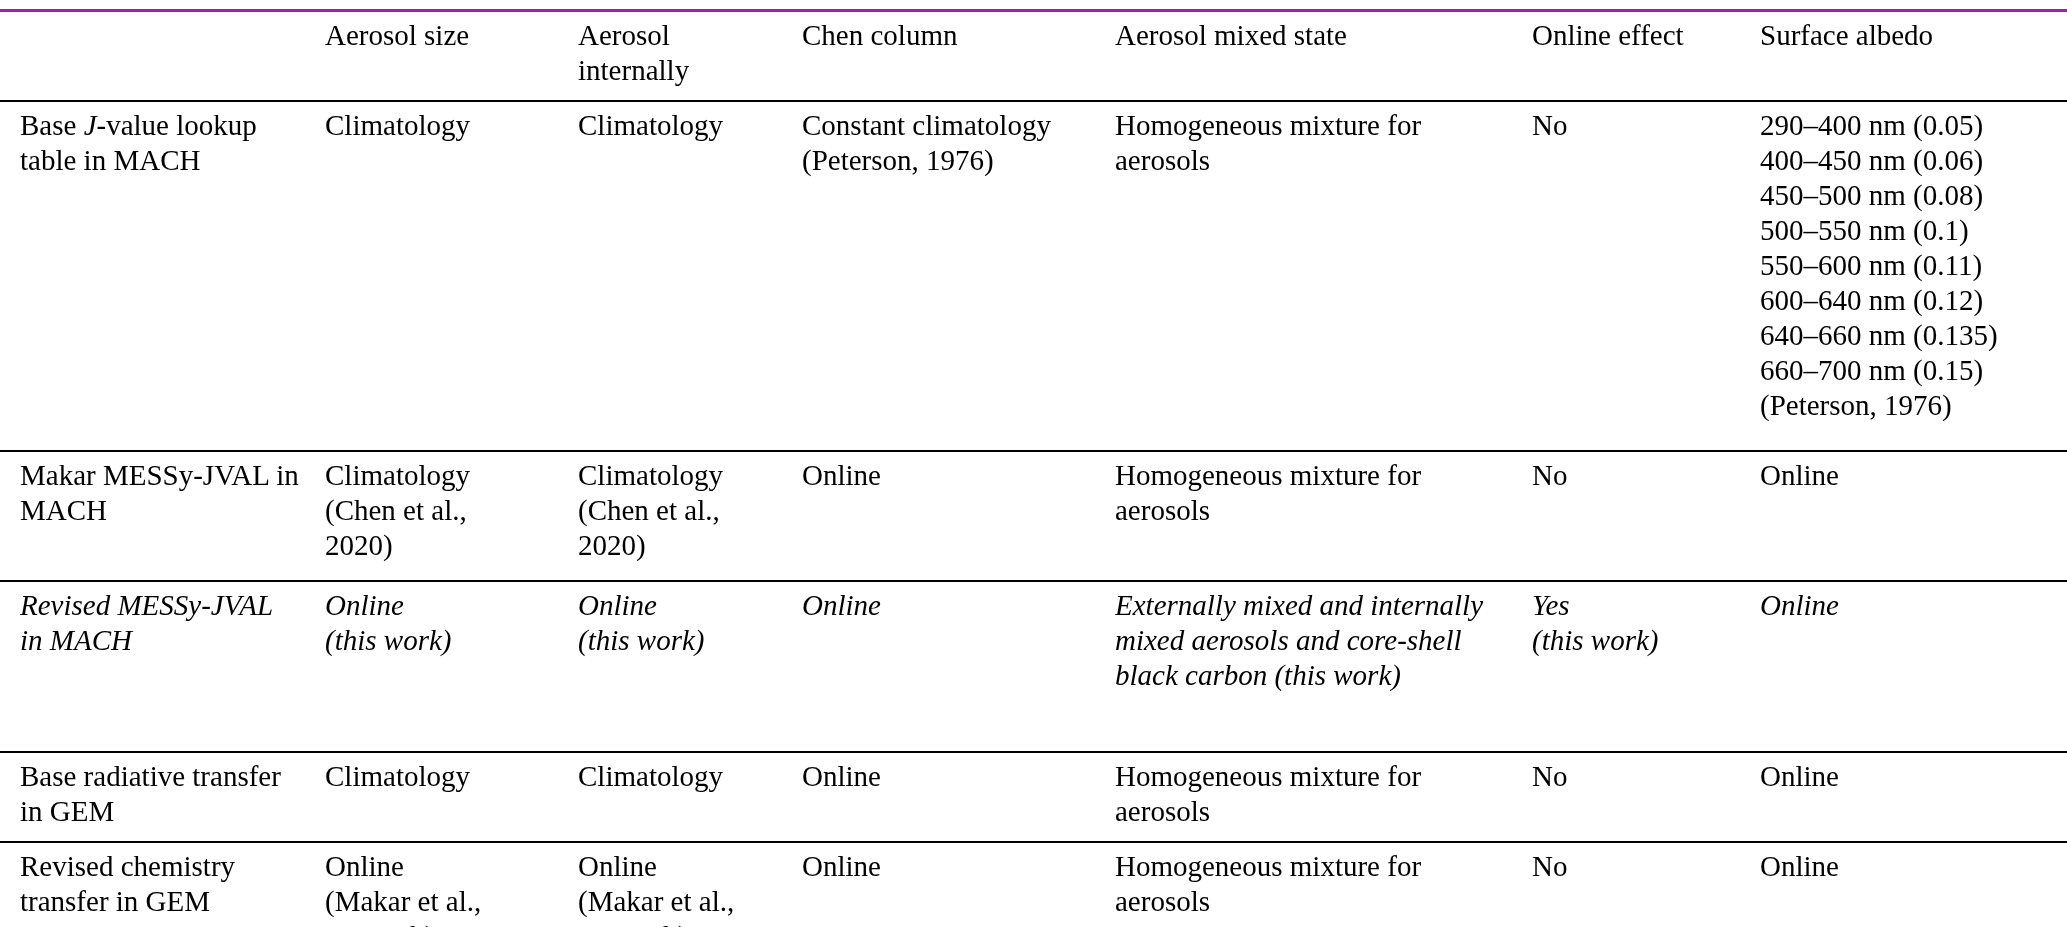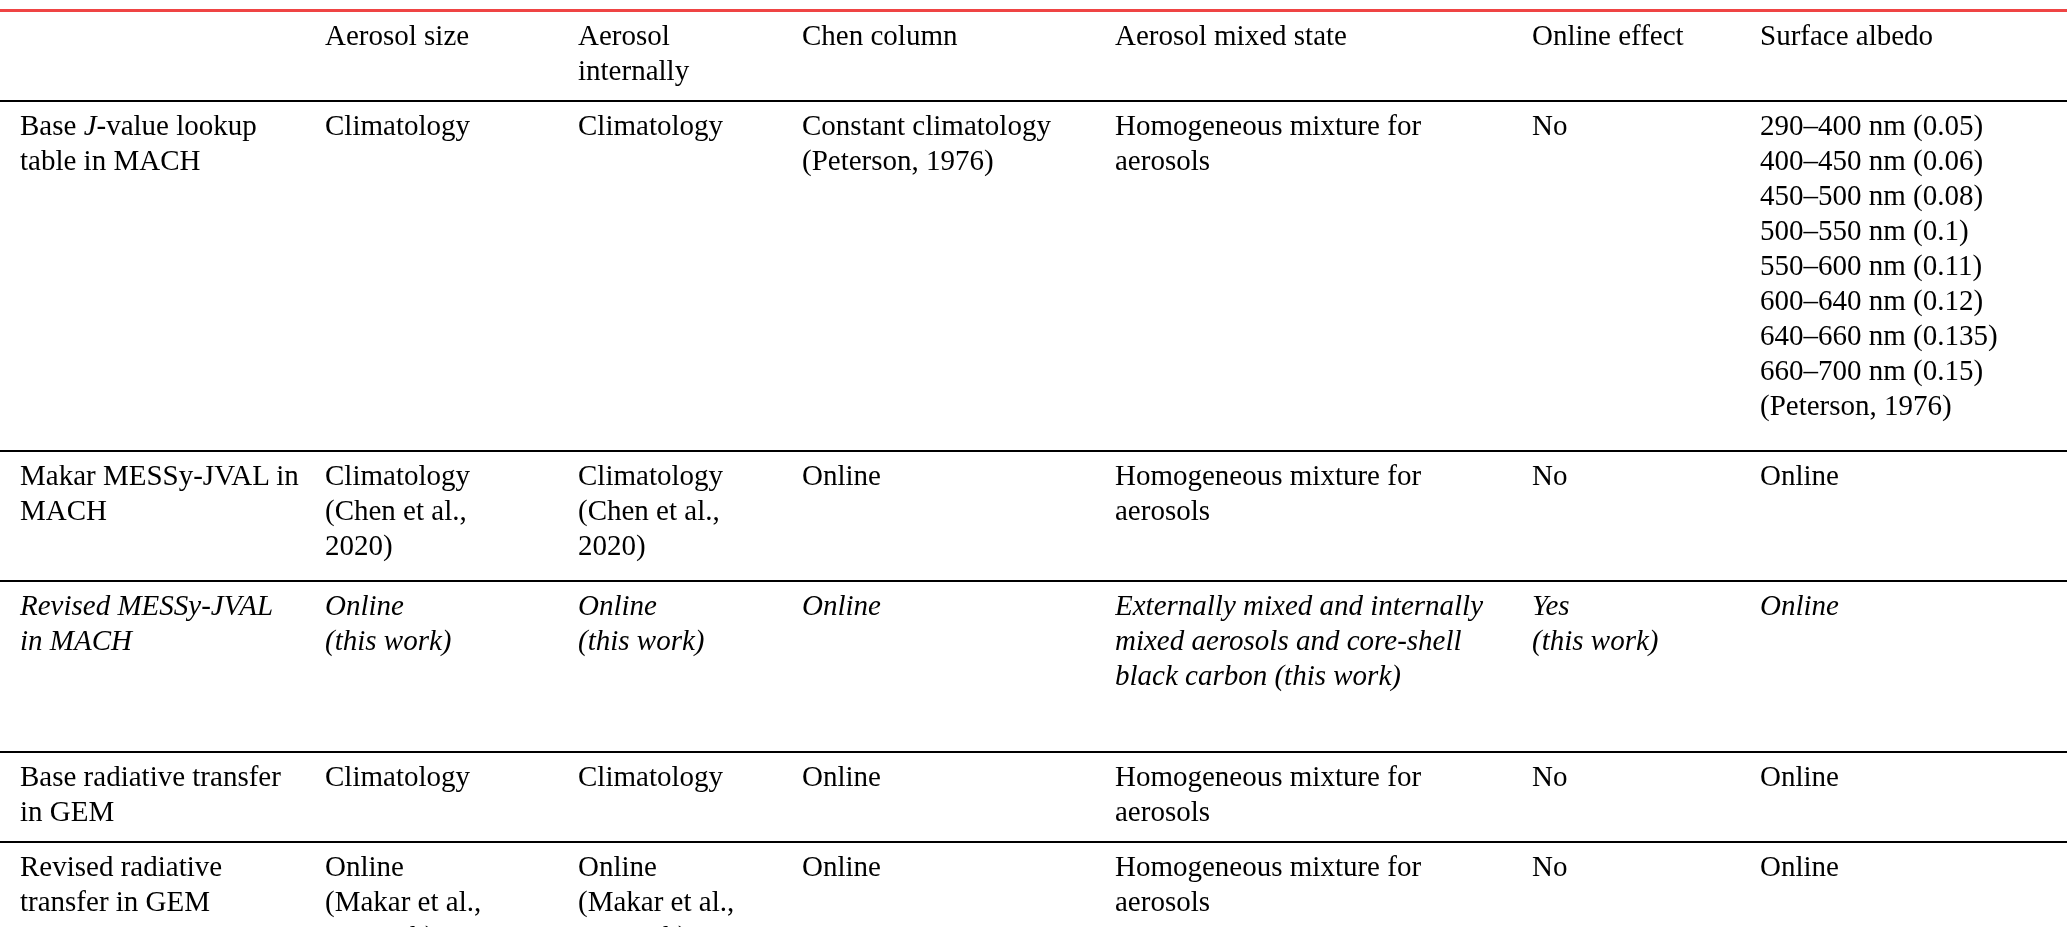--- a/index.html
+++ b/index.html
@@ -36,21 +36,21 @@
     font-weight: normal;
     font-size: 29px;
     line-height: 35px;
     white-space: pre-line;
     padding: 6px 12px 12px 0;
     overflow: hidden;
   }
   table.cmp .rowlabel { padding-left: 20px; }
 
   thead tr {
-    border-top: 3px solid #ef4444;
+    border-top: 3px solid #a21caf;
     border-bottom: 2px solid #000000;
     height: 83px;
   }
   thead th { padding-top: 12px; }
 
   tbody tr { border-bottom: 2px solid #000000; margin-left: 11px; }
   tbody tr:nth-child(1) { height: 350px; }
   tbody tr:nth-child(2) { height: 130px; }
   tbody tr:nth-child(3) { height: 171px; font-style: italic; }
   tbody tr:nth-child(4) { height: 89px; border-radius: 29px; }
@@ -140,21 +140,21 @@
 in GEM</span><em class="jval"></em><span></span></th>
         <td>Climatology</td>
         <td>Climatology</td>
         <td>Online</td>
         <td>Homogeneous mixture for
 aerosols</td>
         <td>No</td>
         <td>Online</td>
       </tr>
       <tr>
-        <th class="rowlabel"><span>Revised radiative
+        <th class="rowlabel"><span>Revised chemistry
 transfer in GEM</span><em class="jval"></em><span></span></th>
         <td>Online
 (Makar et al.,
 2015a, b)</td>
         <td>Online
 (Makar et al.,
 2015a, b)</td>
         <td>Online</td>
         <td>Homogeneous mixture for
 aerosols</td>

